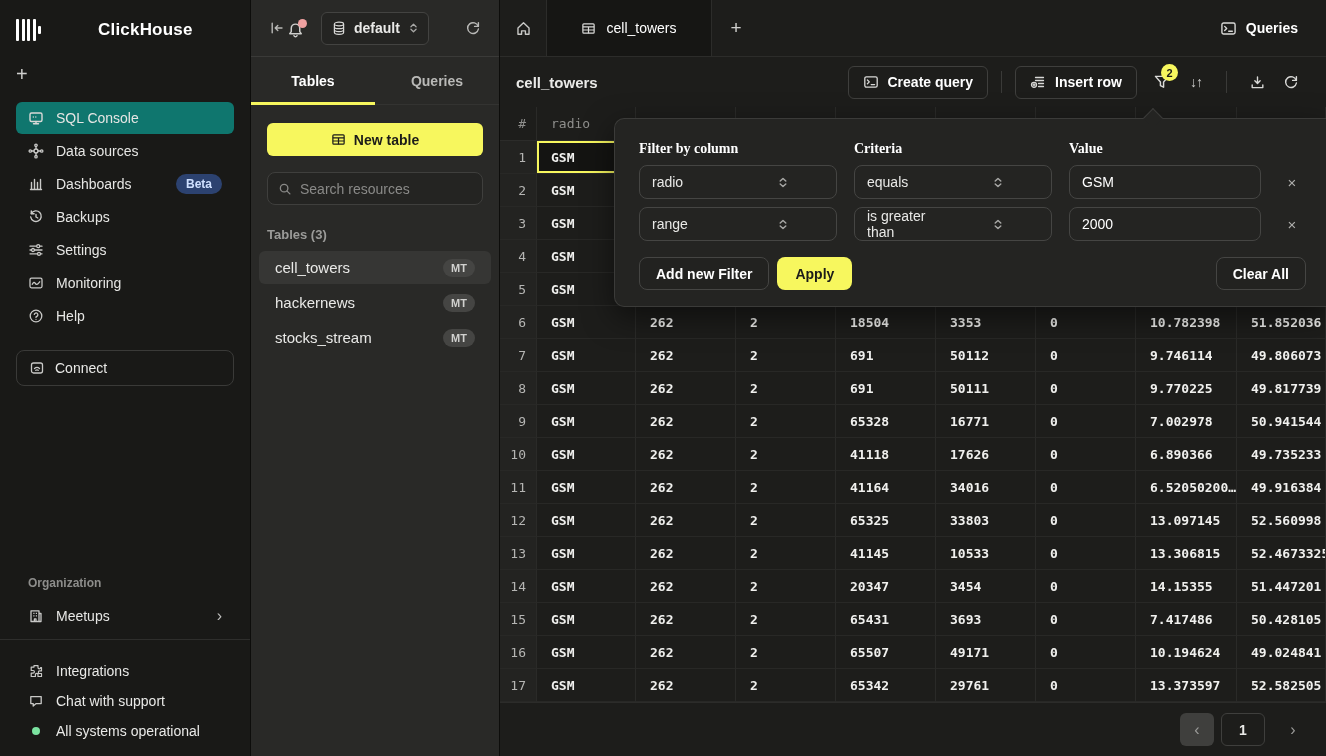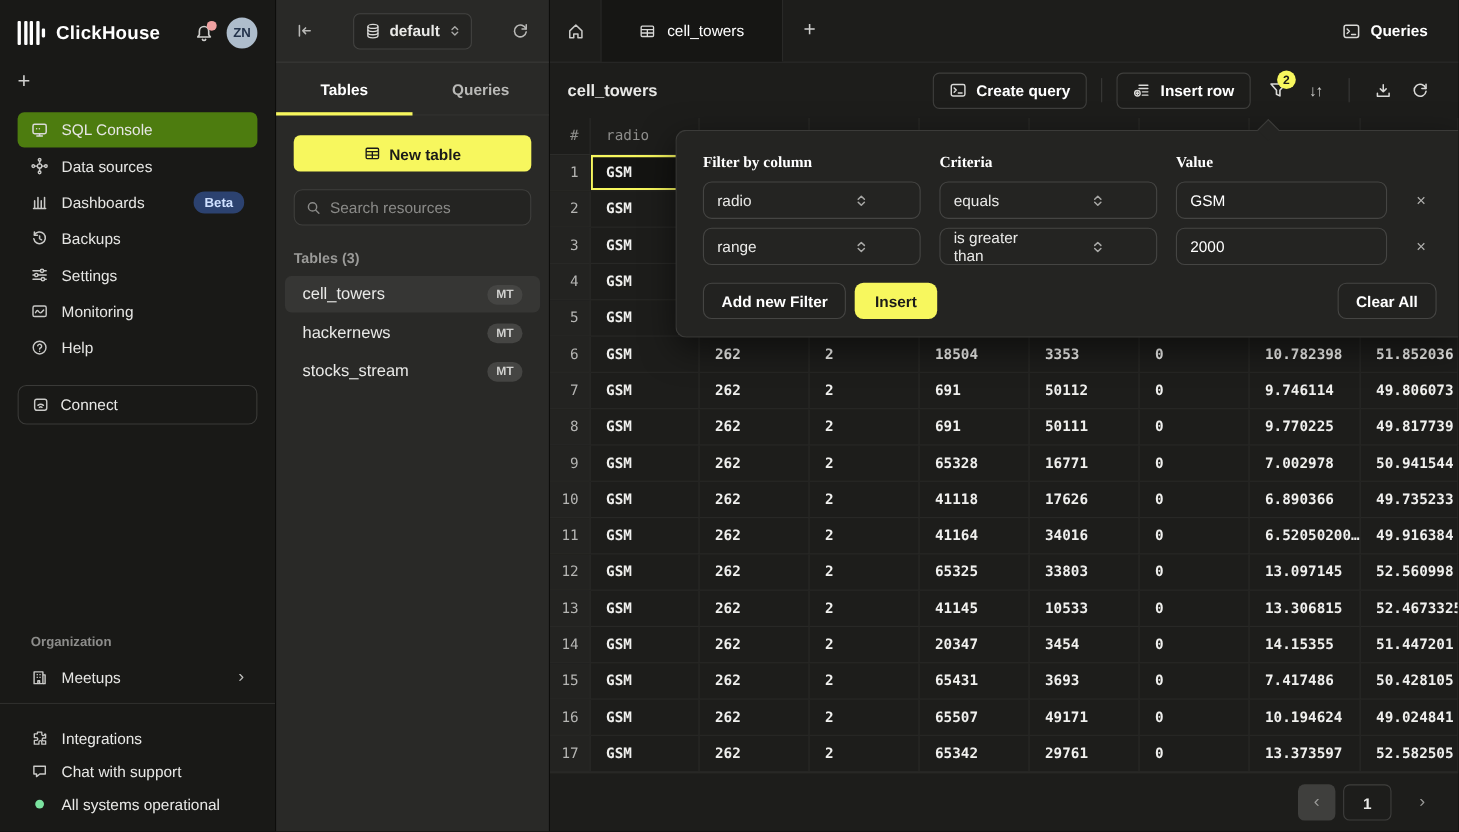--- a/index.html
+++ b/index.html
@@ -6,40 +6,40 @@
   html,body { width:1326px; height:756px; overflow:hidden; background:#111; }
   body { font-family:"Liberation Sans", sans-serif; color:#e9e9e7; font-size:14px; }
   .app { display:flex; width:1326px; height:756px; }
 
   svg { display:block; }
   .ic { display:inline-flex; align-items:center; justify-content:center; flex:none; }
 
   
   .sidebar { width:250px; background:#191917; display:flex; flex-direction:column; flex:none; }
   .sb-top { padding:12px 16px 0; }
-  .logo-row { display:flex; align-items:center; height:36px; margin-bottom:16px; }
+  .logo-row { display:flex; align-items:center; height:36px; margin-bottom:16px;gap:47px; }
   .logo-bars { display:flex; align-items:center; gap:2.5px; margin-right:10px; }
   .logo-bars i { width:3px; height:22px; background:#fff; border-radius:1px; }
   .logo-bars i.short { height:8px; }
   .logo-text { font-size:17px; font-weight:700; color:#fff; letter-spacing:.2px; }
   .logo-row .grow { flex:1; }
   .bell { position:relative; margin-right:12px; cursor:pointer; }
   .bell .dot { position:absolute; top:-3px; right:-3px; width:9px; height:9px; border-radius:50%; }
   .avatar { width:28px; height:28px; border-radius:50%; display:flex; align-items:center; justify-content:center;
             font-size:12px; font-weight:700; }
 
   .ws-row { display:flex; align-items:center; gap:14px; margin-bottom:18px; }
   .ws-select { flex:1; height:34px; background:#242422; border:1px solid #3a3a38; border-radius:6px;
                display:flex; align-items:center; padding:0 10px 0 12px; cursor:pointer; }
   .ws-select span { flex:1; font-weight:600; font-size:14px; }
   .plus-btn { color:#cfcfcd; font-size:20px; font-weight:400; cursor:pointer; line-height:1; }
 
   .nav-item { height:32px; border-radius:6px; display:flex; align-items:center; gap:12px;
               padding:0 12px; color:#e6e6e4; cursor:pointer; margin-bottom:1px; font-weight:500; }
-  .nav-item.active { background:#4d7c0f; }
+  .nav-item.active { background:#0f766e; }
   .nav-item .lbl { flex:1; }
   .badge-beta { font-size:12px; font-weight:700; padding:3px 10px; border-radius:10px; }
 
   .connect-btn { margin-top:18px; height:36px; border:1px solid #3a3a38; border-radius:8px;
                  display:flex; align-items:center; gap:10px; padding:0 12px; cursor:pointer; font-weight:500; }
 
   .sb-spacer { flex:1; }
   .sb-org { padding:0 16px 6px; }
   .org-label { font-size:12px; font-weight:700; color:#8d8d8b; margin:0 12px 10px; }
   .sb-footer { border-top:1px solid #2e2e2c; padding:16px 16px 10px; }
@@ -706,21 +706,21 @@
             <svg width="12" height="13" viewBox="0 0 12 12" fill="none" stroke="#a8a8a6" stroke-width="1.4" stroke-linecap="round" stroke-linejoin="round">
                 <path d="M3.2 4.6 6 1.9l2.8 2.7M3.2 7.4 6 10.1l2.8-2.7"></path>
               </svg>
           </span>
         </div>
         <input class="finput" value="2000" style="">
         <div class="fx">×</div>
 
         <div class="fbtns">
           <div class="btn-dark">Add new Filter</div>
-          <div class="btn-accent" style="background: rgb(247, 247, 94);">Insert</div>
+          <div class="btn-accent" style="background: rgb(247, 247, 94);">Apply</div>
         </div>
         <div class="fclear">
           <div class="btn-dark">Clear All</div>
         </div>
       </div>
     </div>
   </section>
 </div>
 
 </body></html>

